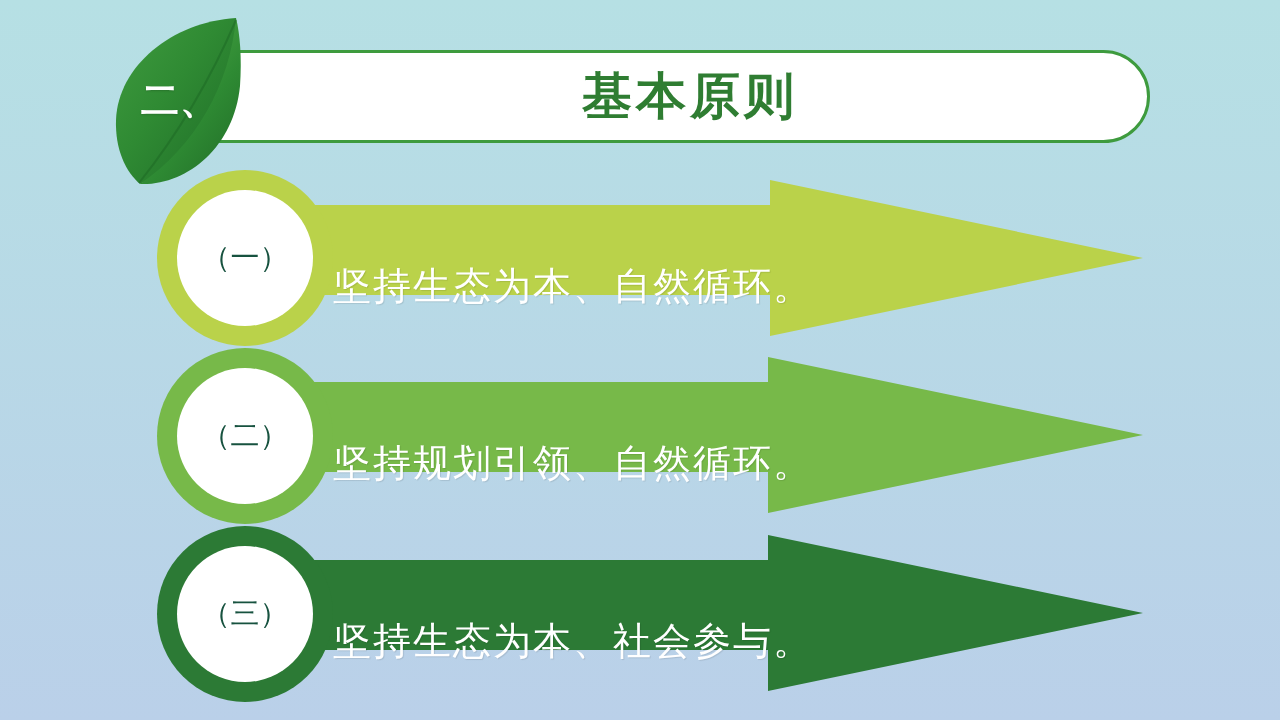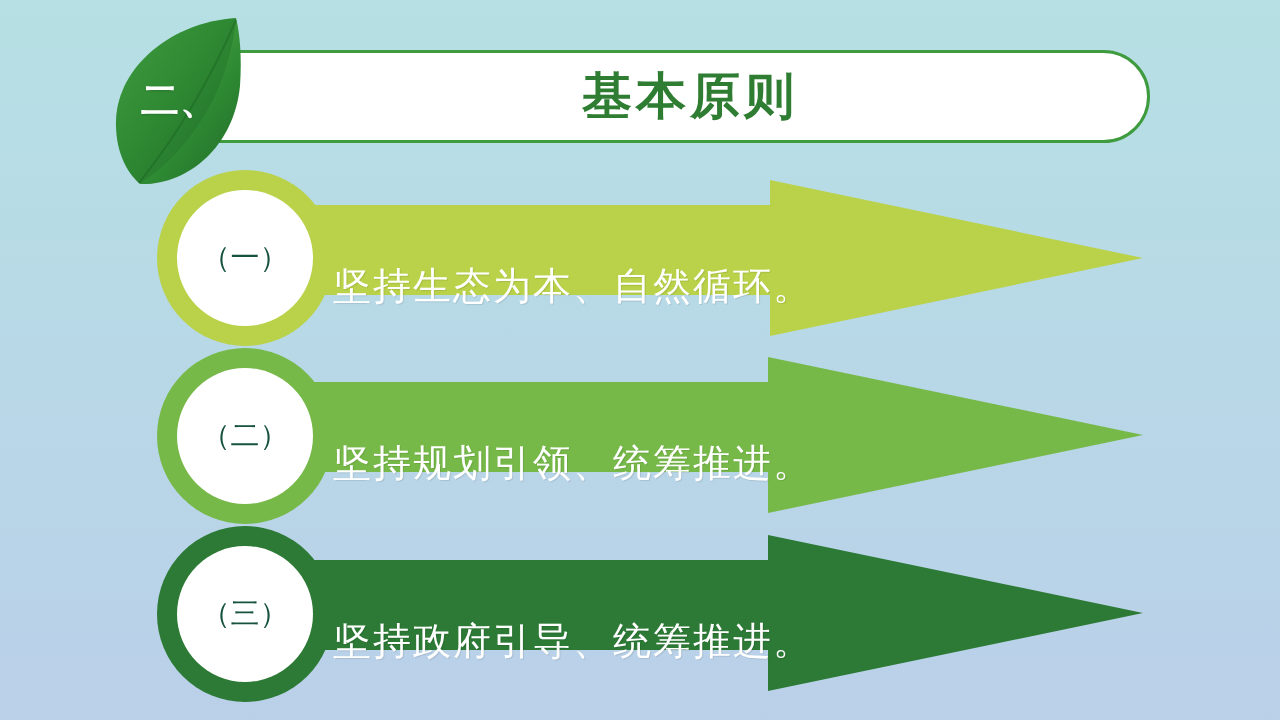--- a/index.html
+++ b/index.html
@@ -190,28 +190,28 @@
 
   <div class="row r2">
     <svg class="arrow-svg" viewBox="0 0 1280 180" xmlns="http://www.w3.org/2000/svg">
       <path id="arrow2" d="M 240 35 L 768 35 L 768 10 L 1143 88 L 768 166 L 768 125 L 240 125 Z" fill="#77b949"></path>
     </svg>
     <div class="circle-outer" style="background: rgb(119, 185, 73);">
       <div class="circle-inner" style="background: rgb(255, 255, 255);">
         <span class="circle-label" style="color: rgb(23, 82, 63);">（二）</span>
       </div>
     </div>
-    <div class="row-text">坚持规划引领、统筹推进。</div>
+    <div class="row-text">坚持规划引领、自然循环。</div>
   </div>
 
   <div class="row r3">
     <svg class="arrow-svg" viewBox="0 0 1280 180" xmlns="http://www.w3.org/2000/svg">
       <path id="arrow3" d="M 240 35 L 768 35 L 768 10 L 1143 88 L 768 166 L 768 125 L 240 125 Z" fill="#2c7a35"></path>
     </svg>
     <div class="circle-outer" style="background: rgb(44, 122, 53);">
       <div class="circle-inner" style="background: rgb(255, 255, 255);">
         <span class="circle-label" style="color: rgb(23, 82, 63);">（三）</span>
       </div>
     </div>
-    <div class="row-text">坚持政府引导、统筹推进。</div>
+    <div class="row-text">坚持生态为本、社会参与。</div>
   </div>
 
 </div>
 
 </body></html>

